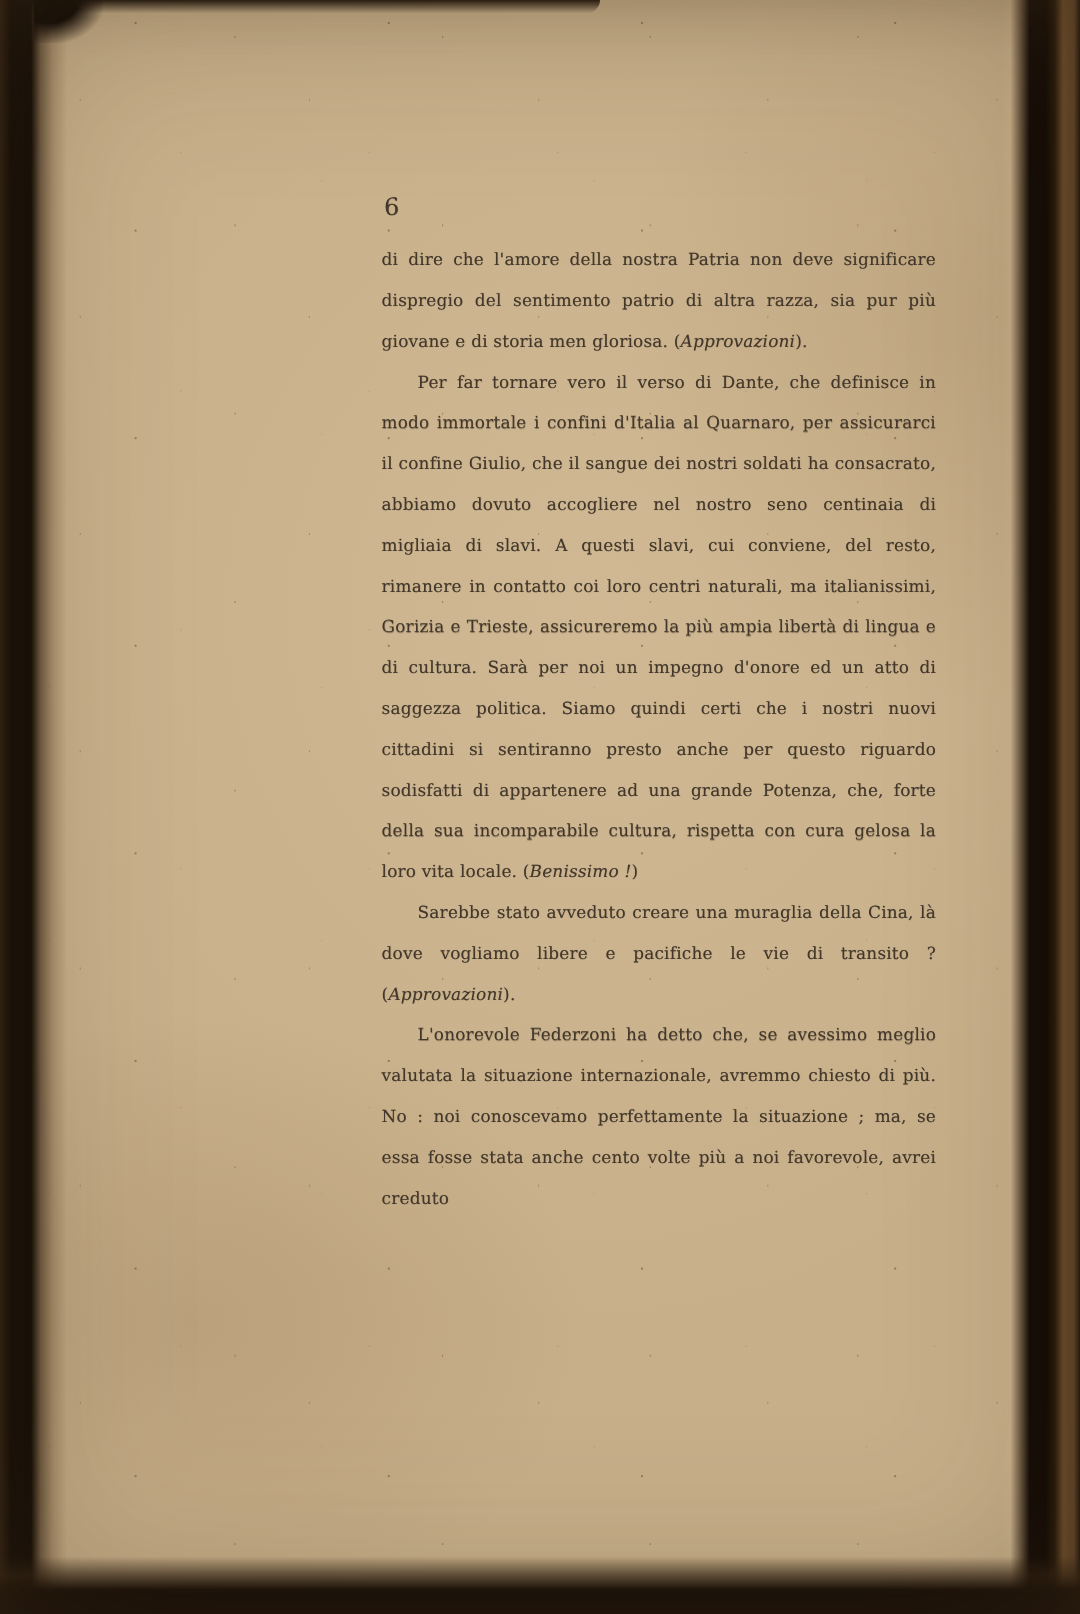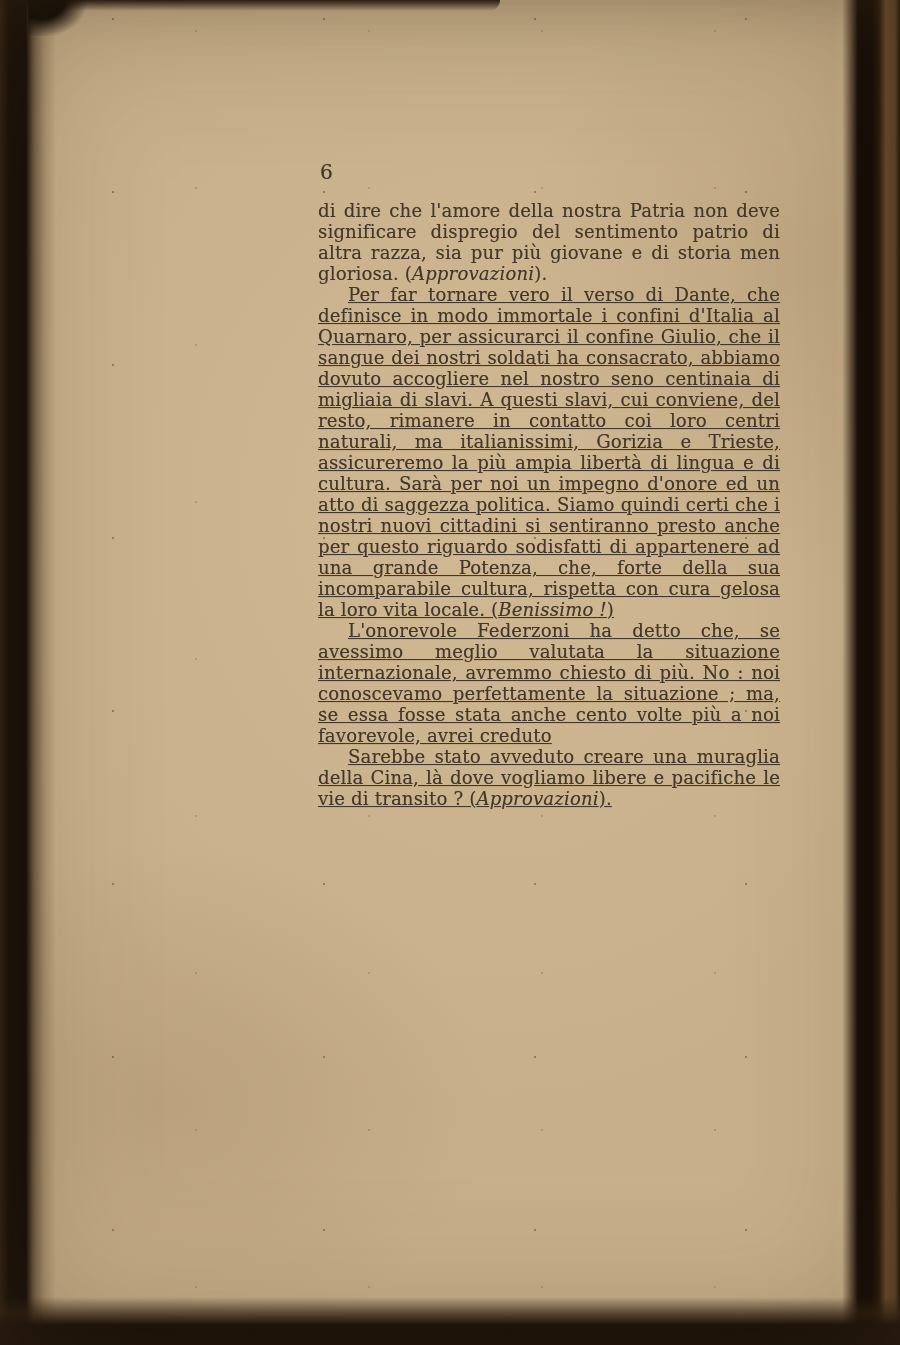--- a/index.html
+++ b/index.html
@@ -96,46 +96,46 @@
   }
 
   .page-number {
     font-size: 20px;
     margin: 0 0 16px 2px;
     text-shadow: 0.2px 0.2px 0.6px rgba(60,48,35,.55);
   }
 
   .para {
     margin: 0;
-    font-size: 18px;
-    line-height: 21px;
+    font-size: 14px;
+    line-height: 34px;
     text-align: justify;
     letter-spacing: 0.2px;
     hyphens: auto;
     -webkit-hyphens: auto;
     text-shadow: 0.2px 0.2px 0.6px rgba(60,48,35,.45);
   }
 
-  .para.indent { text-indent: 30px; text-decoration: underline; }
+  .para.indent { text-indent: 30px; }
 
   .it { font-style: italic; }
 </style>
 </head>
 <body>
 
 <div class="scan">
   <div class="paper-texture"></div>
 
   <div class="text-block">
     <div class="page-number">6</div>
     <div class="paragraphs">
         <p class="para"><span>di dire che l'amore della nostra Patria non deve significare dispregio del sentimento patrio di altra razza, sia pur più giovane e di storia men gloriosa. (</span><span class="it">Approvazioni</span><span>).</span></p>
         <p class="para indent"><span>Per far tornare vero il verso di Dante, che definisce in modo immortale i confini d'Italia al Quarnaro, per assicurarci il confine Giulio, che il sangue dei nostri soldati ha consacrato, abbiamo dovuto accogliere nel nostro seno centinaia di migliaia di slavi. A questi slavi, cui conviene, del resto, rimanere in contatto coi loro centri naturali, ma italianissimi, Gorizia e Trieste, assicureremo la più ampia libertà di lingua e di cultura. Sarà per noi un impegno d'onore ed un atto di saggezza politica. Siamo quindi certi che i nostri nuovi cittadini si sentiranno presto anche per questo riguardo sodisfatti di appartenere ad una grande Potenza, che, forte della sua incomparabile cultura, rispetta con cura gelosa la loro vita locale. (</span><span class="it">Benissimo !</span><span>)</span></p>
+        <p class="para indent"><span>Sarebbe stato avveduto creare una muraglia della Cina, là dove vogliamo libere e pacifiche le vie di transito ? (</span><span class="it">Approvazioni</span><span>).</span></p>
         <p class="para indent"><span>L'onorevole Federzoni ha detto che, se avessimo meglio valutata la situazione internazionale, avremmo chiesto di più. No : noi conoscevamo perfettamente la situazione ; ma, se essa fosse stata anche cento volte più a noi favorevole, avrei creduto</span></p>
-        <p class="para indent"><span>Sarebbe stato avveduto creare una muraglia della Cina, là dove vogliamo libere e pacifiche le vie di transito ? (</span><span class="it">Approvazioni</span><span>).</span></p>
       </div>
   </div>
 
   <div class="edge left"></div>
   <div class="edge right"></div>
   <div class="edge bottom"></div>
   <div class="edge top"></div>
   <div class="corner-mark"></div>
   <div class="vignette"></div>
 </div>

